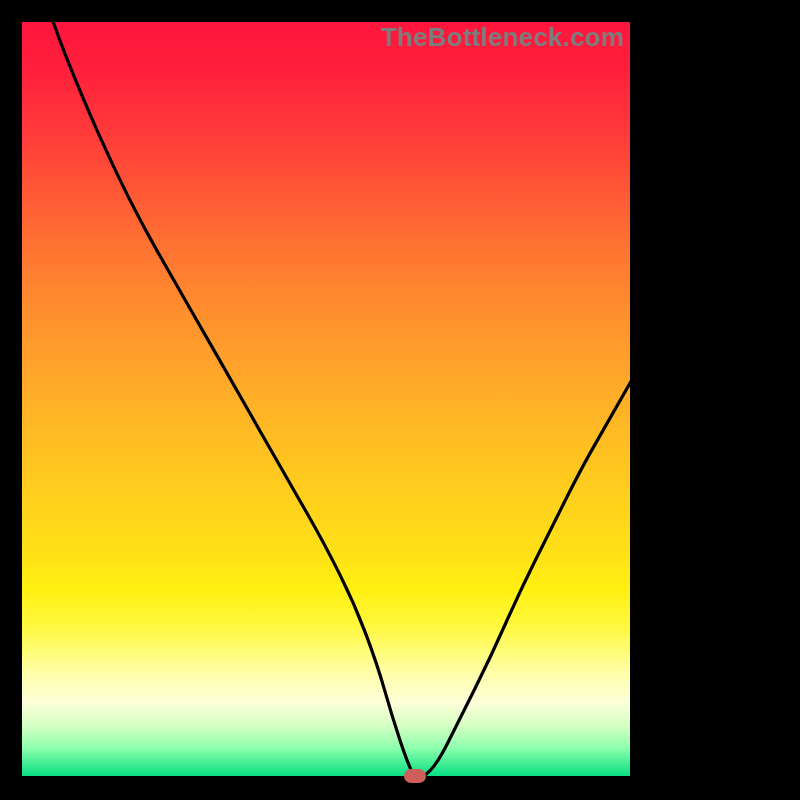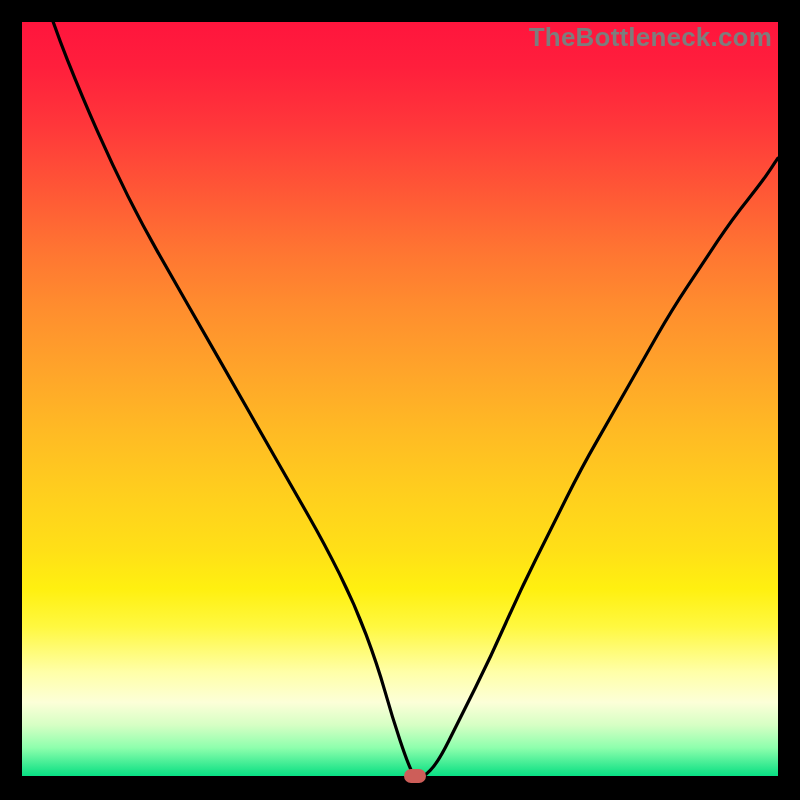--- a/index.html
+++ b/index.html
@@ -13,21 +13,21 @@
   .stage {
     position: relative;
     width: 800px;
     height: 800px;
     background: #000;
   }
   .plot {
     position: absolute;
     left: 22px;
     top: 22px;
-    width: 756px;
+    width: 608px;
     height: 756px;
     background: linear-gradient(to bottom,
       #ff153d 0%,
       #ff1f3c 6%,
       #ff383a 14%,
       #ff5636 22%,
       #ff7432 30%,
       #ff8e2e 38%,
       #ffa42a 46%,
       #ffba24 54%,

